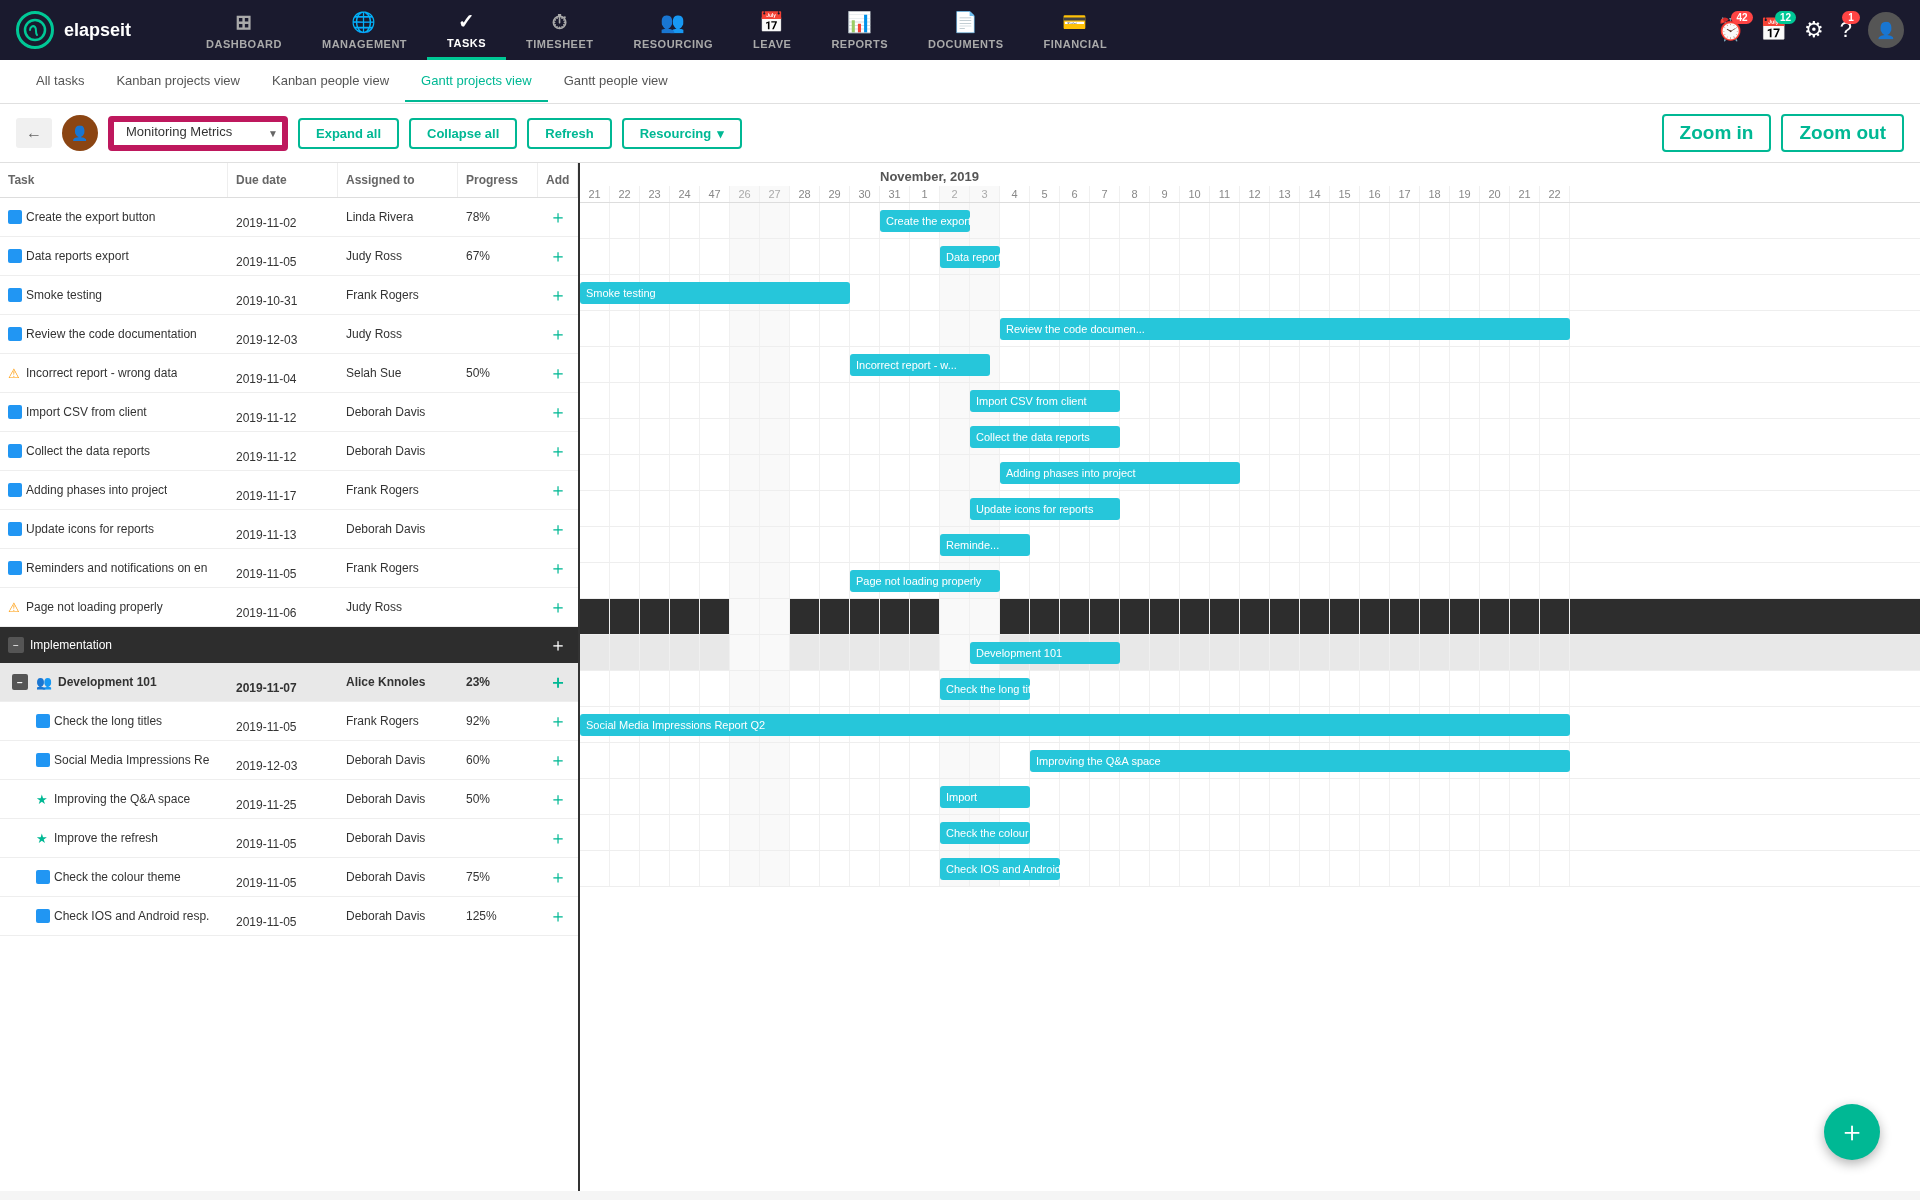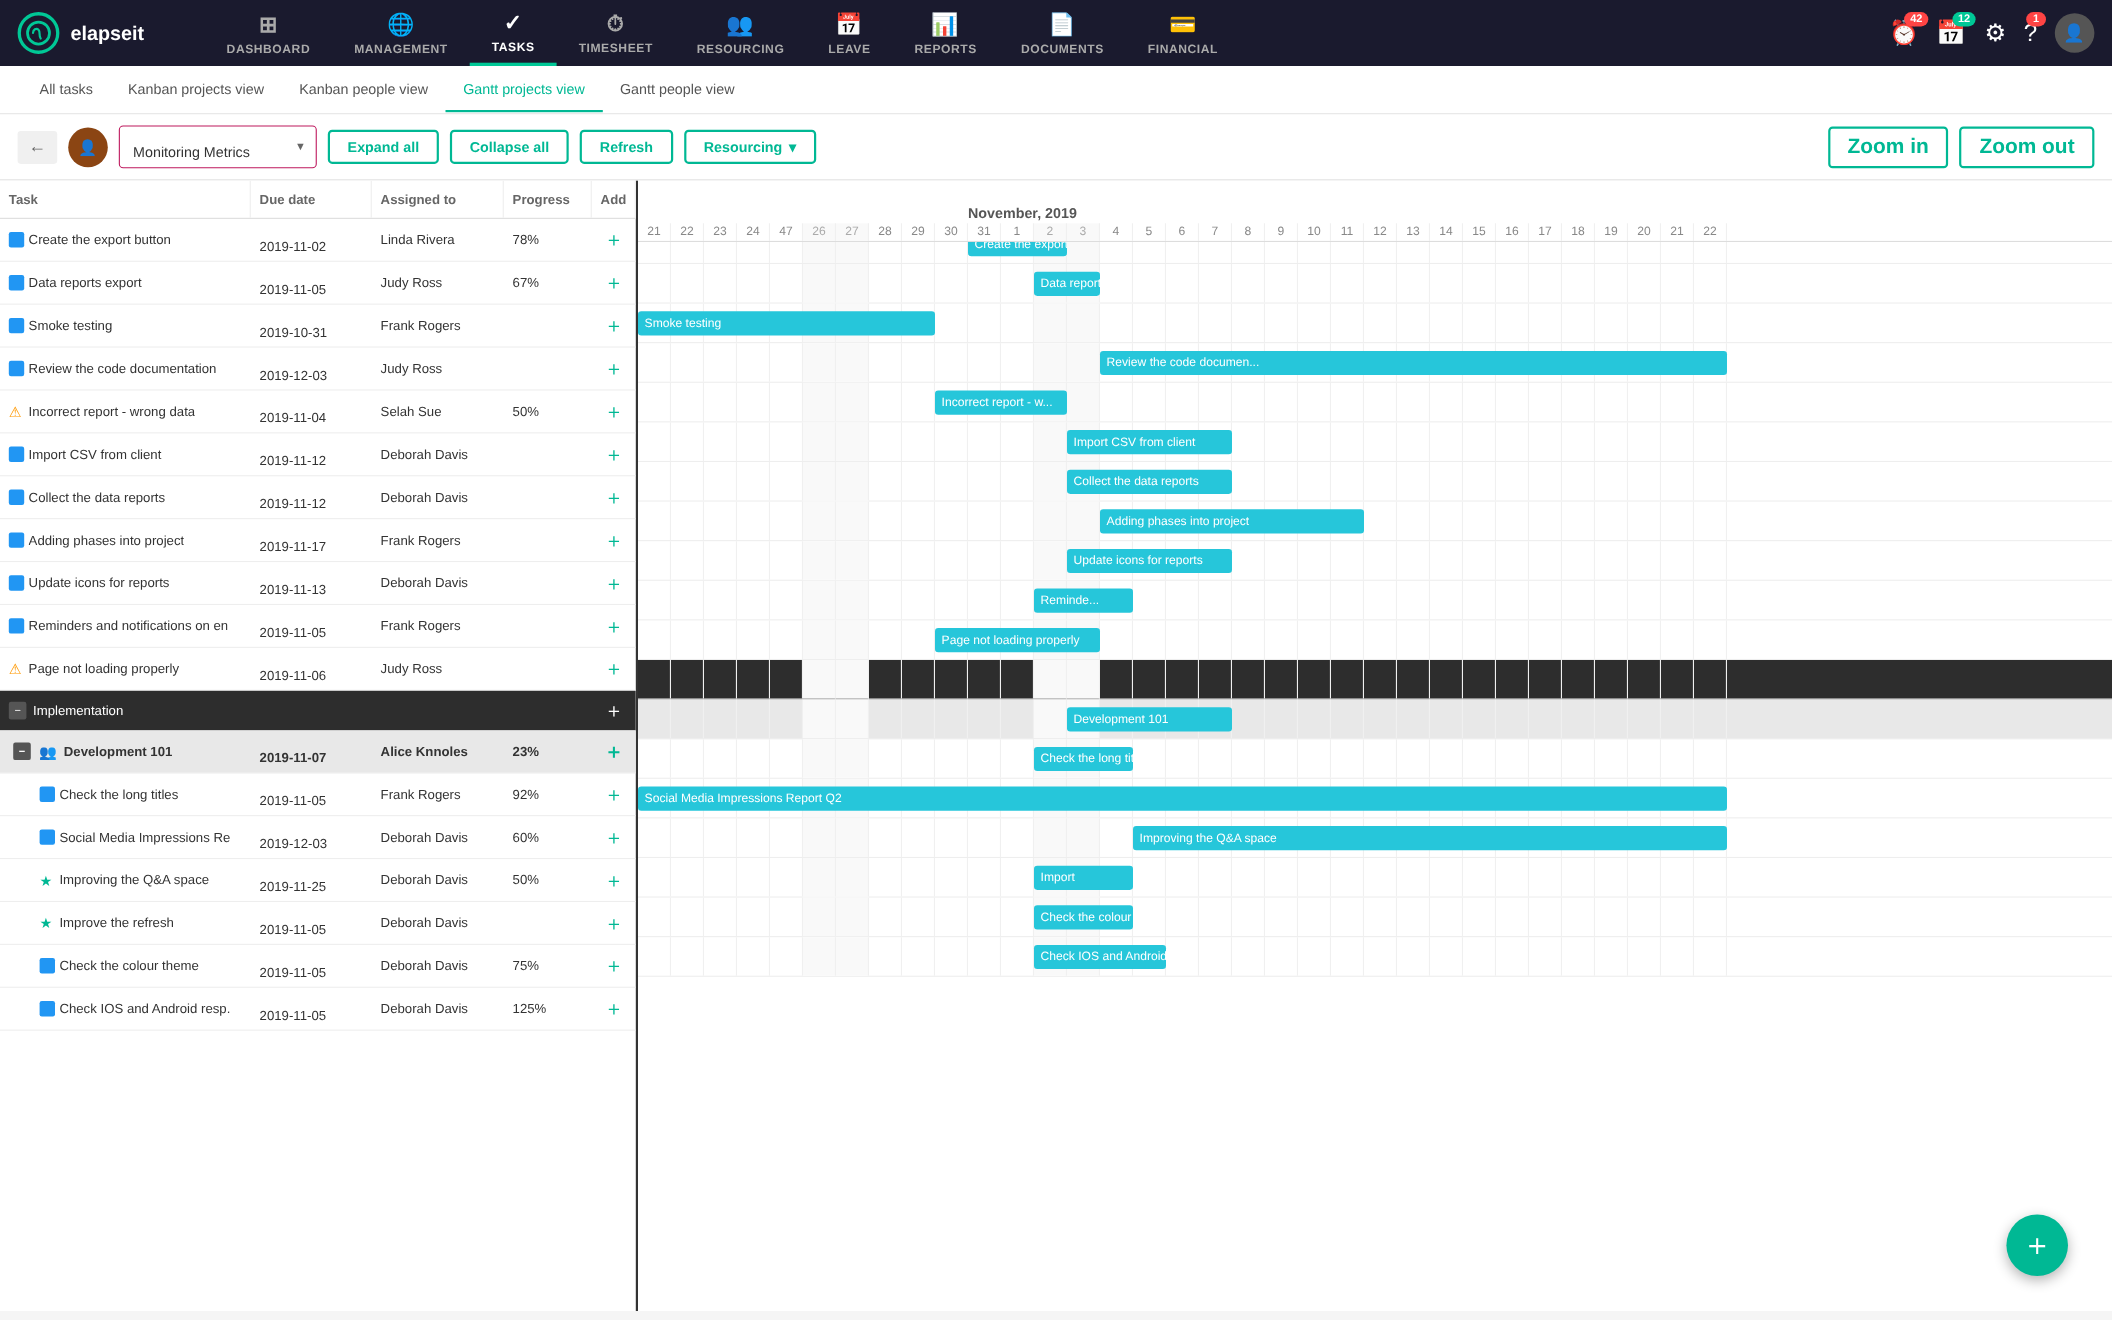--- a/index.html
+++ b/index.html
@@ -133,23 +133,23 @@
       border-radius: 50%;
       background: #8B4513;
       display: flex;
       align-items: center;
       justify-content: center;
       color: white;
       font-size: 14px;
       overflow: hidden;
     }
     .select-box {
-      border: 1px solid #be185d;
+      border: 6px solid #be185d;
       border-radius: 4px;
-      padding: 16px 30px 6px 12px;
+      padding: 2px 30px 6px 12px;
       font-size: 13px;
       color: #333;
       background: white;
       appearance: none;
       cursor: pointer;
       position: relative;
       min-width: 180px;
     }
     .select-wrapper {
       position: relative;
@@ -324,21 +324,21 @@
     
     .gantt-area {
       flex: 1;
       overflow-x: auto;
       overflow-y: auto;
       position: relative;
       background: white;
     }
     .gantt-header {
       position: sticky;
-      top: 16px;
+      top: 0;
       background: white;
       z-index: 10;
       border-bottom: 1px solid #ddd;
     }
     .gantt-month-row {
       display: flex;
       align-items: center;
       padding: 6px 0 2px 0;
       font-size: 12px;
       color: #666;
@@ -995,21 +995,21 @@
             <div class="gantt-col"></div>
             <div class="gantt-col"></div>
             <div class="gantt-col"></div>
             <div class="gantt-col"></div>
             <div class="gantt-col"></div>
             <div class="gantt-col"></div>
             <div class="gantt-col"></div>
             <div class="gantt-col"></div>
             <div class="gantt-col"></div>
             <div class="gantt-col"></div>
-            <div class="gantt-bar" style="left: 270px; width: 120px; top: 7px;">Incorrect report - w...</div>
+            <div class="gantt-bar" style="left: 270px; width: 140px; top: 7px;">Incorrect report - w...</div>
           </div>
           <div class="gantt-row" style="position: relative;">
             <div class="gantt-col"></div>
             <div class="gantt-col"></div>
             <div class="gantt-col"></div>
             <div class="gantt-col"></div>
             <div class="gantt-col"></div>
             <div class="gantt-col weekend"></div>
             <div class="gantt-col weekend"></div>
             <div class="gantt-col"></div>

